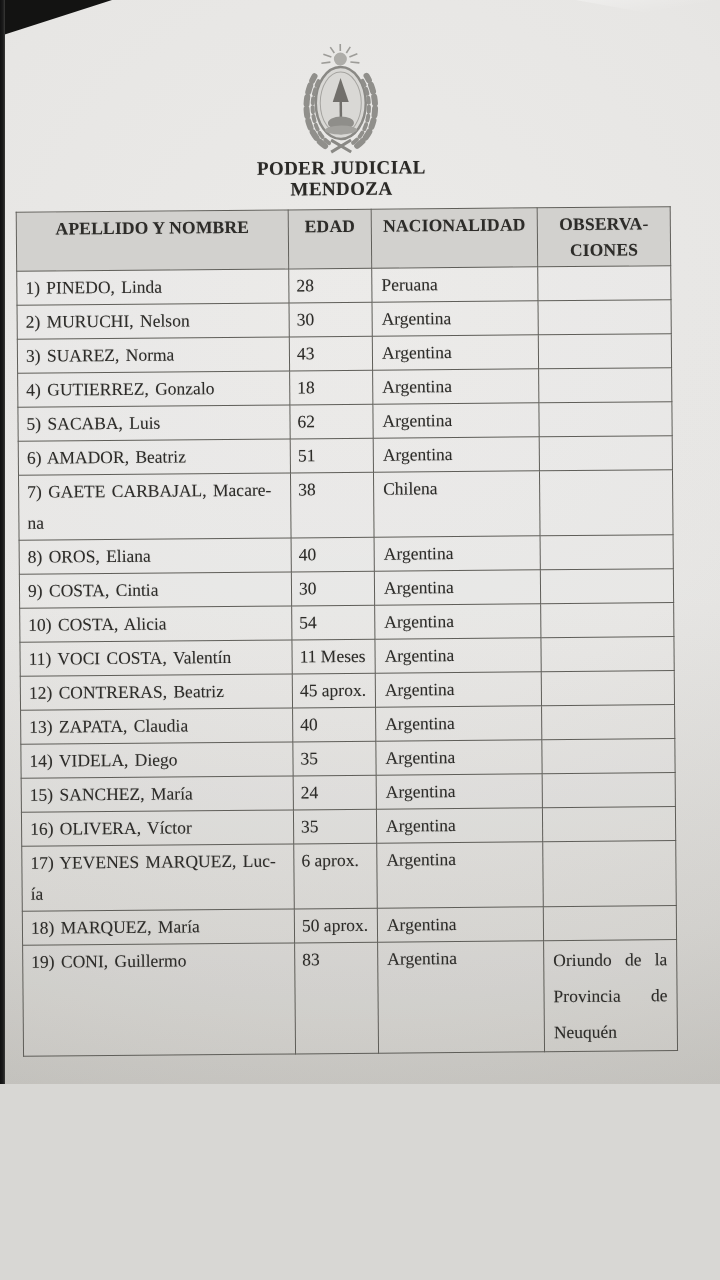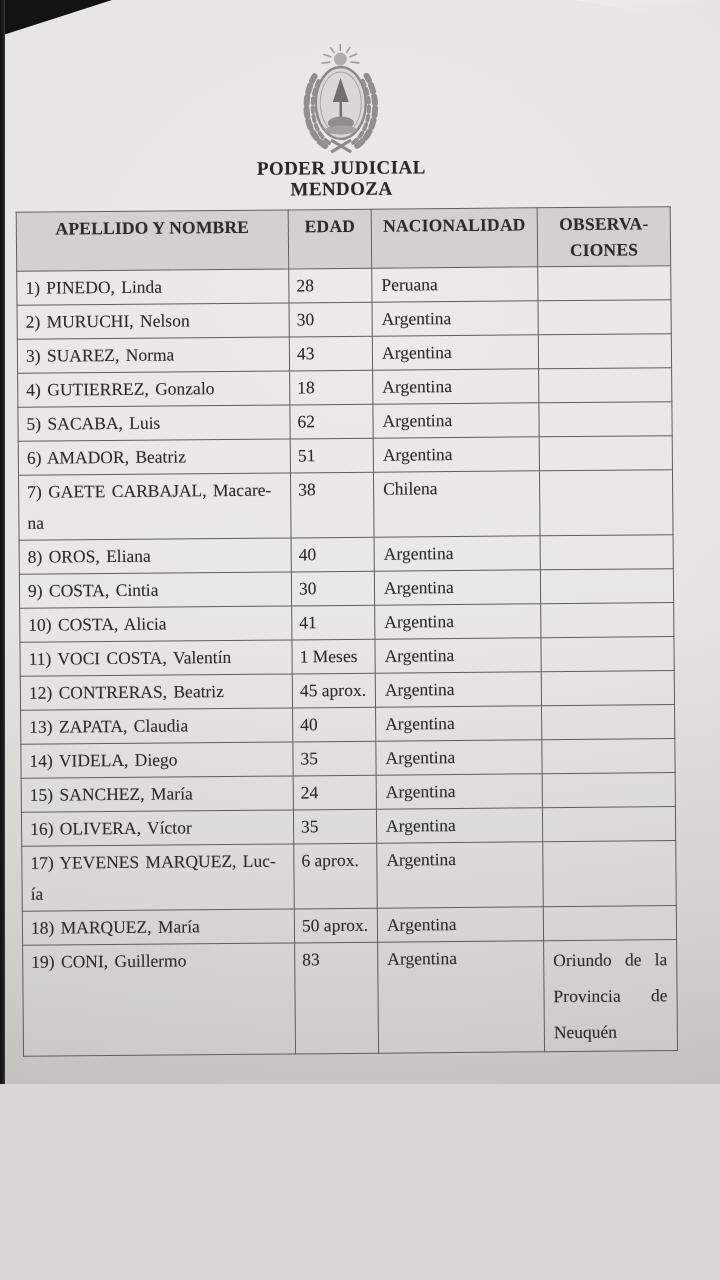--- a/index.html
+++ b/index.html
@@ -226,28 +226,28 @@
 
   <tr>
     <td class="c1">9) COSTA, Cintia</td>
     <td class="c2">30</td>
     <td class="c3">Argentina</td>
     <td class="c4"></td>
   </tr>
 
   <tr>
     <td class="c1">10) COSTA, Alicia</td>
-    <td class="c2">41</td>
+    <td class="c2">54</td>
     <td class="c3">Argentina</td>
     <td class="c4"></td>
   </tr>
 
   <tr>
     <td class="c1">11) VOCI COSTA, Valentín</td>
-    <td class="c2">1 Meses</td>
+    <td class="c2">11 Meses</td>
     <td class="c3">Argentina</td>
     <td class="c4"></td>
   </tr>
 
   <tr>
     <td class="c1">12) CONTRERAS, Beatriz</td>
     <td class="c2">45 aprox.</td>
     <td class="c3">Argentina</td>
     <td class="c4"></td>
   </tr>

